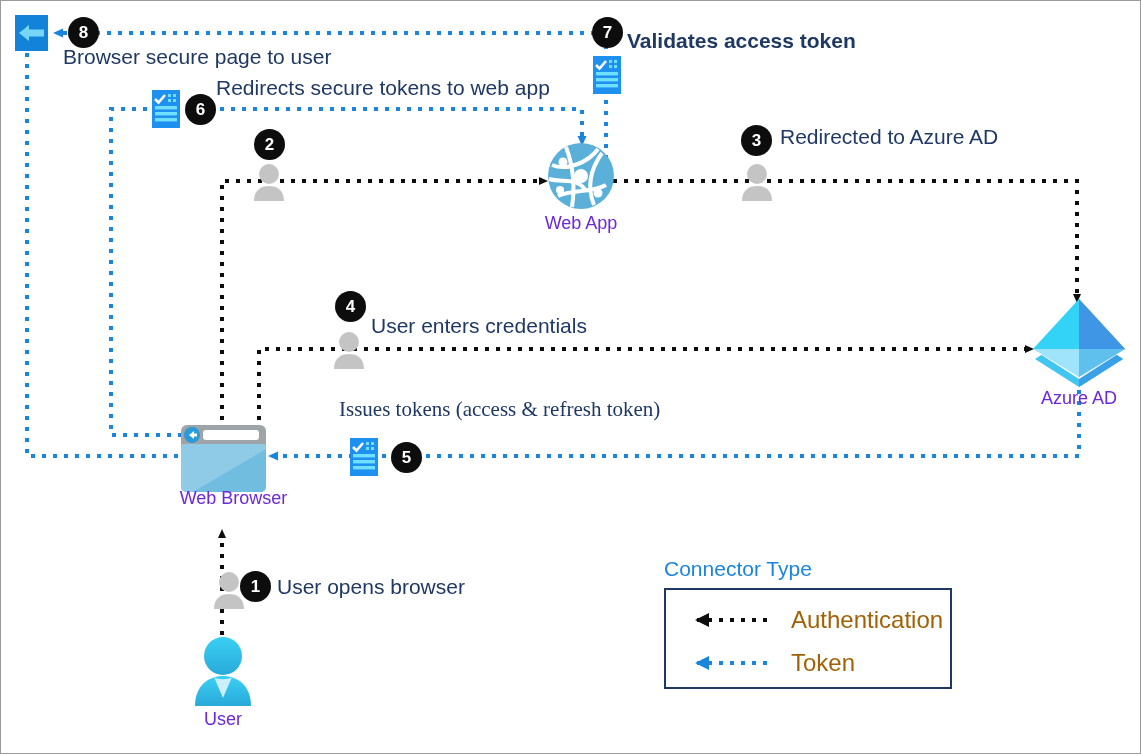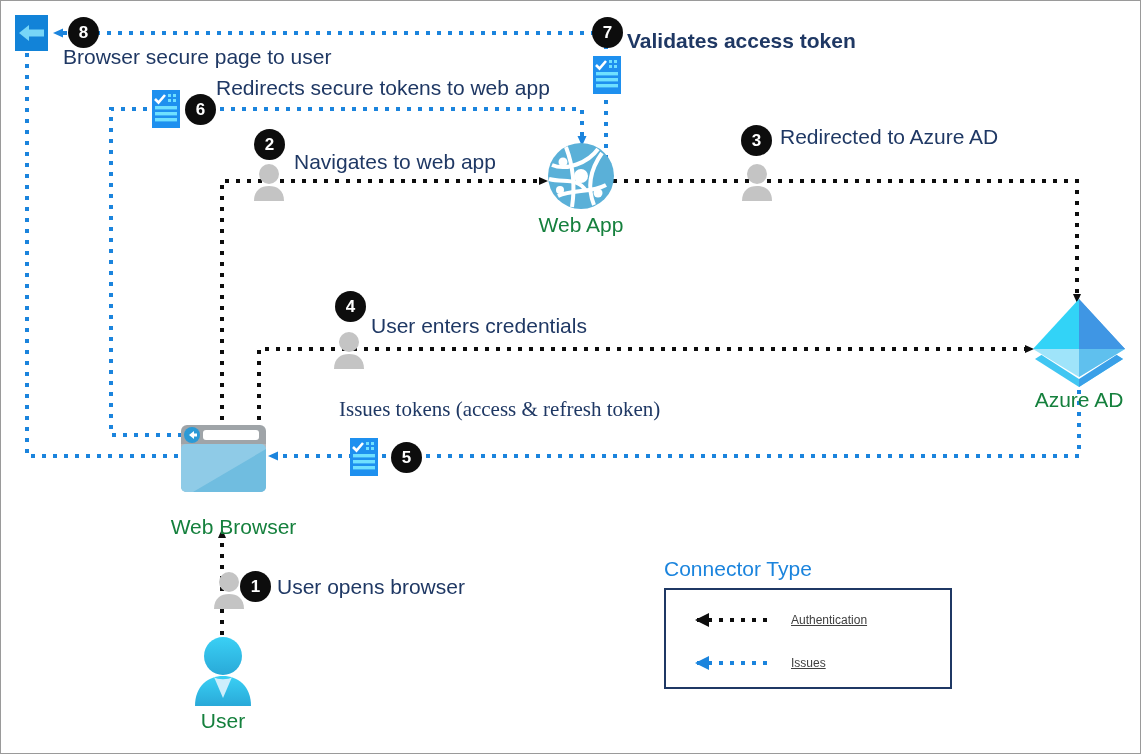--- a/index.html
+++ b/index.html
@@ -27,22 +27,22 @@
   }
   .lbl {
     position: absolute;
     color: #1F3864;
     font-size: 21px;
     white-space: nowrap;
     line-height: 1;
   }
   .node-lbl {
     position: absolute;
-    color: #15803d;
-    font-size: 21px;
+    color: #6d28d9;
+    font-size: 18px;
     white-space: nowrap;
     line-height: 1;
     text-align: center;
   }
   .step {
     position: absolute;
     width: 31px; height: 31px;
     border-radius: 50%;
     background: #0d0d0d;
     color: #ffffff;
@@ -79,25 +79,24 @@
     box-sizing: border-box;
     background: #ffffff;
   }
   .legend-row {
     position: absolute;
     height: 34px;
     display: flex;
     align-items: center;
   }
   .legend-text {
-    color: #404040;
-    font-size: 12px;
+    color: #a16207;
+    font-size: 24px;
     white-space: nowrap;
     line-height: 1;
-    text-decoration: underline;
   }
 </style>
 </head>
 <body>
 
 <div id="canvas">
 
   <svg id="wires" viewBox="0 0 1141 754" xmlns="http://www.w3.org/2000/svg">
     <defs>
       <marker id="ah-black-r" markerWidth="10" markerHeight="10" refX="2" refY="4" orient="auto" markerUnits="userSpaceOnUse">
@@ -191,21 +190,21 @@
   <div class="node" style="left:180px; top:424px; width:85px; height:67px;">
     <svg width="85" height="67" viewBox="0 0 85 67" xmlns="http://www.w3.org/2000/svg">
       <rect x="0" y="0" width="85" height="67" rx="6" fill="#9fa4a8"></rect>
       <rect x="0" y="19" width="85" height="48" rx="5" fill="#70bde0"></rect>
       <path d="M0,19 L85,19 L85,24 L12,67 L5,67 A5,5 0 0 1 0,62 z" fill="#ffffff" opacity="0.22"></path>
       <circle cx="11" cy="10" r="8" fill="#2b9ad6"></circle>
       <path d="M13,6 L8,10 L13,14 L13,11.5 L16,11.5 L16,8.5 L13,8.5 z" fill="#ffffff"></path>
       <rect x="22" y="5" width="56" height="10" rx="3" fill="#ffffff"></rect>
     </svg>
   </div>
-  <div class="node-lbl" style="left:155px; top:515px; width:155px;">Web Browser</div>
+  <div class="node-lbl" style="left:155px; top:488px; width:155px;">Web Browser</div>
 
   <div class="node" style="left:190px; top:635px; width:64px; height:72px;">
     <svg width="64" height="72" viewBox="0 0 64 72" xmlns="http://www.w3.org/2000/svg">
       <defs>
         <linearGradient id="ug" x1="0" y1="0" x2="0" y2="1">
           <stop offset="0%" stop-color="#3ad0f5"></stop>
           <stop offset="100%" stop-color="#29a9d8"></stop>
         </linearGradient>
       </defs>
       <circle cx="32" cy="20" r="19" fill="url(#ug)"></circle>
@@ -224,21 +223,20 @@
   <div class="step" style="left:239px; top:570px;">1</div>
   <div class="lbl" style="left:276px; top:575px;">User opens browser</div>
 
   <div class="person" style="left:251px; top:162px;">
     <svg width="34" height="38" viewBox="0 0 34 38" xmlns="http://www.w3.org/2000/svg">
       <circle cx="17" cy="11" r="10" fill="#c4c4c4"></circle>
       <path d="M2,38 C2,27 9,23 17,23 C25,23 32,27 32,38 z" fill="#c4c4c4"></path>
     </svg>
   </div>
   <div class="step" style="left:253px; top:128px;">2</div>
-  <div class="lbl" style="left:293px; top:150px;">Navigates to web app</div>
 
   <div class="person" style="left:739px; top:162px;">
     <svg width="34" height="38" viewBox="0 0 34 38" xmlns="http://www.w3.org/2000/svg">
       <circle cx="17" cy="11" r="10" fill="#c4c4c4"></circle>
       <path d="M2,38 C2,27 9,23 17,23 C25,23 32,27 32,38 z" fill="#c4c4c4"></path>
     </svg>
   </div>
   <div class="step" style="left:740px; top:124px;">3</div>
   <div class="lbl" style="left:779px; top:125px;">Redirected to Azure AD</div>
 
@@ -311,16 +309,16 @@
       <path d="M16,10 L30,3 L30,17 z" fill="#0d0d0d"></path>
     </svg>
     <span class="legend-text" style="margin-left:22px;">Authentication</span>
   </div>
 
   <div class="legend-row" style="left:678px; top:645px;">
     <svg width="90" height="20" viewBox="0 0 90 20" xmlns="http://www.w3.org/2000/svg">
       <path d="M18,10 L88,10" stroke="#1b84dd" stroke-width="4" stroke-dasharray="4,7" fill="none"></path>
       <path d="M16,10 L30,3 L30,17 z" fill="#1b84dd"></path>
     </svg>
-    <span class="legend-text" style="margin-left:22px;">Issues</span>
+    <span class="legend-text" style="margin-left:22px;">Token</span>
   </div>
 
 </div>
 
 </body></html>

